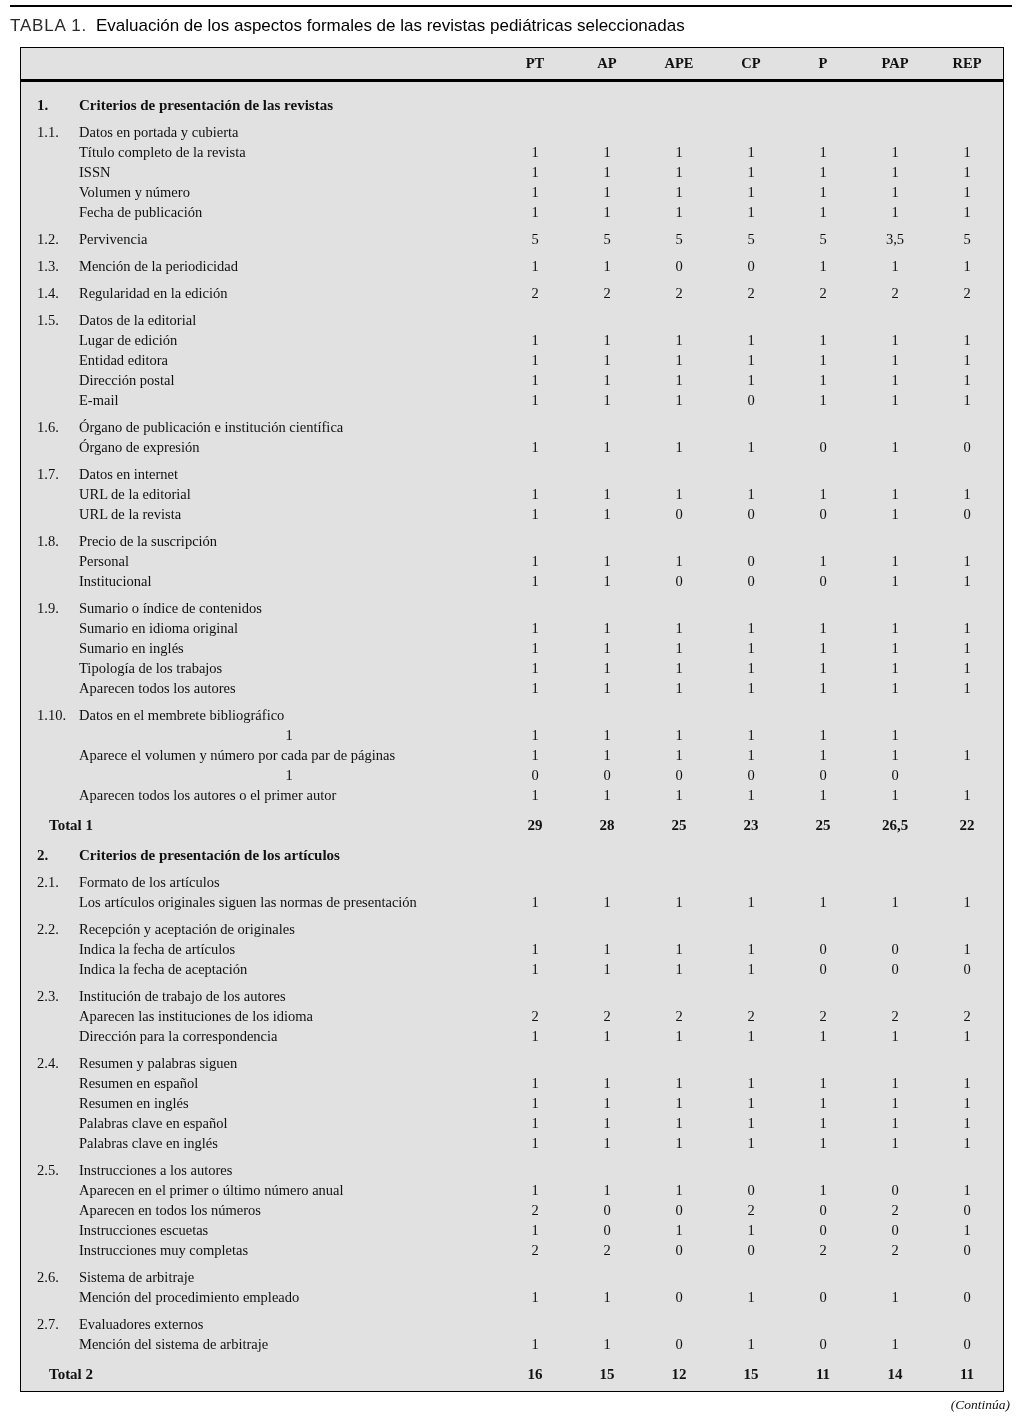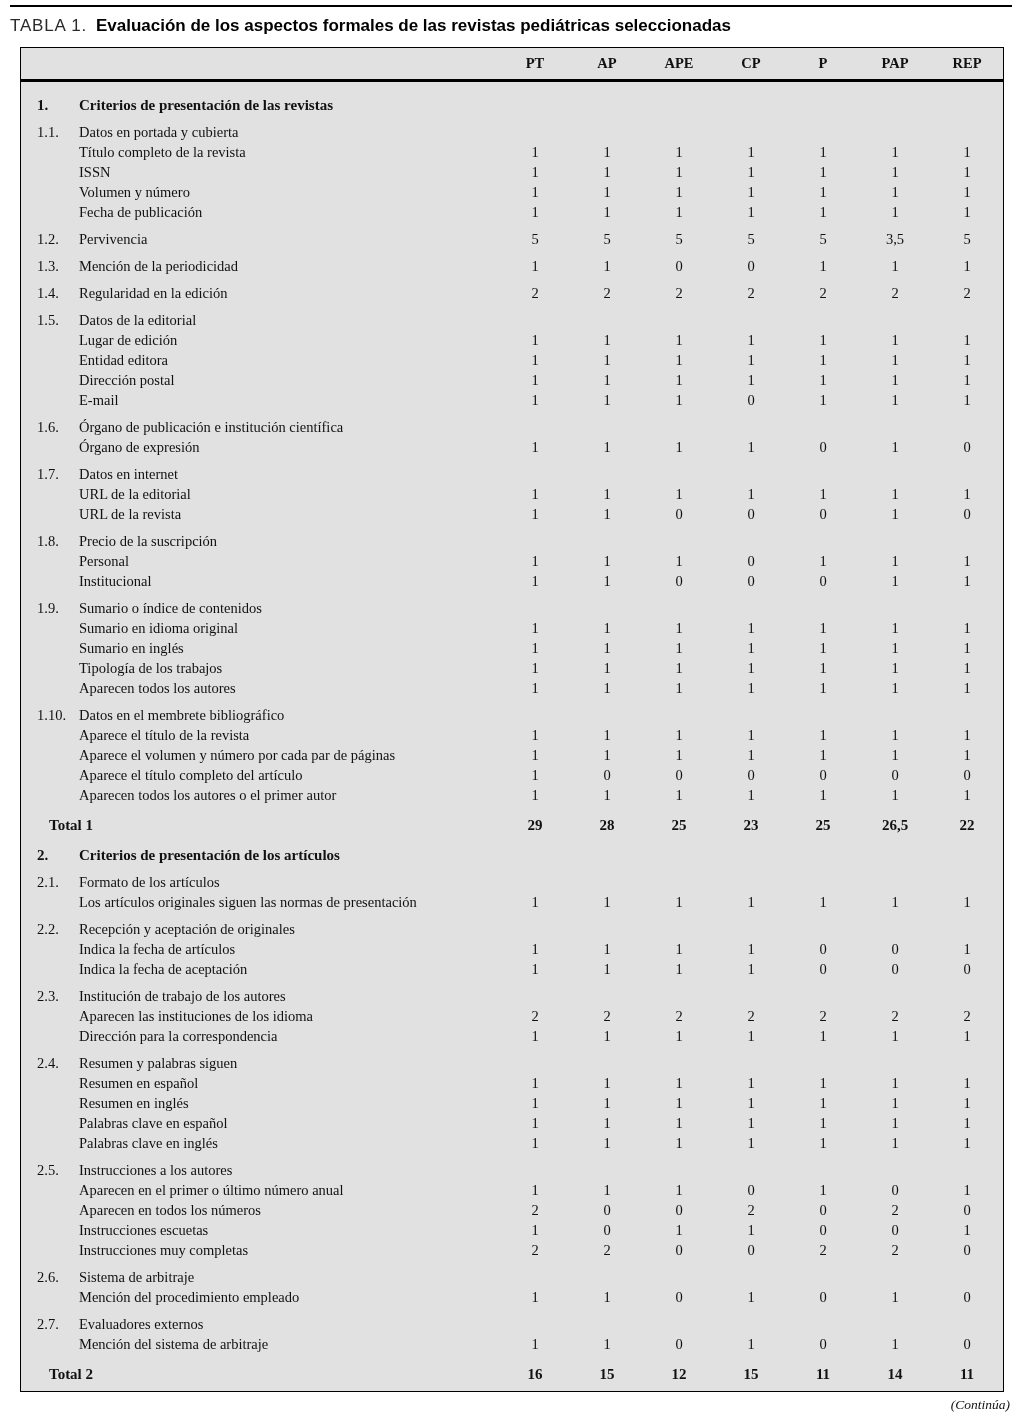--- a/index.html
+++ b/index.html
@@ -23,21 +23,21 @@
     font-family: "Liberation Sans", sans-serif;
     font-size: 17px;
     white-space: nowrap;
   }
   .title-label {
     font-weight: 400;
     letter-spacing: 0.8px;
     color: #2a2a2a;
     margin-right: 9px;
   }
-  .title-text { font-weight: 700; color: #000000; }
+  .title-text { font-weight: 400; color: #000000; }
 
   .table-box {
     margin: 0 20px;
     background: #e1e1e1;
     border: 1.5px solid #000000;
   }
   .header-row {
     display: grid;
     grid-template-columns: 58px 1fr repeat(7, 72px);
     align-items: center;
@@ -398,21 +398,20 @@
           <span class="val"></span>
           <span class="val"></span>
           <span class="val"></span>
           <span class="val"></span>
           <span class="val"></span>
           <span class="val"></span>
           <span class="val"></span>
         </div>
         <div class="row item">
           <span class="num"></span>
-          <span class="label">Aparece el título de la revista</span>
           <span class="val">1</span>
           <span class="val">1</span>
           <span class="val">1</span>
           <span class="val">1</span>
           <span class="val">1</span>
           <span class="val">1</span>
           <span class="val">1</span>
         </div>
         <div class="row item">
           <span class="num"></span>
@@ -420,21 +419,20 @@
           <span class="val">1</span>
           <span class="val">1</span>
           <span class="val">1</span>
           <span class="val">1</span>
           <span class="val">1</span>
           <span class="val">1</span>
           <span class="val">1</span>
         </div>
         <div class="row item">
           <span class="num"></span>
-          <span class="label">Aparece el título completo del artículo</span>
           <span class="val">1</span>
           <span class="val">0</span>
           <span class="val">0</span>
           <span class="val">0</span>
           <span class="val">0</span>
           <span class="val">0</span>
           <span class="val">0</span>
         </div>
         <div class="row item">
           <span class="num"></span>

